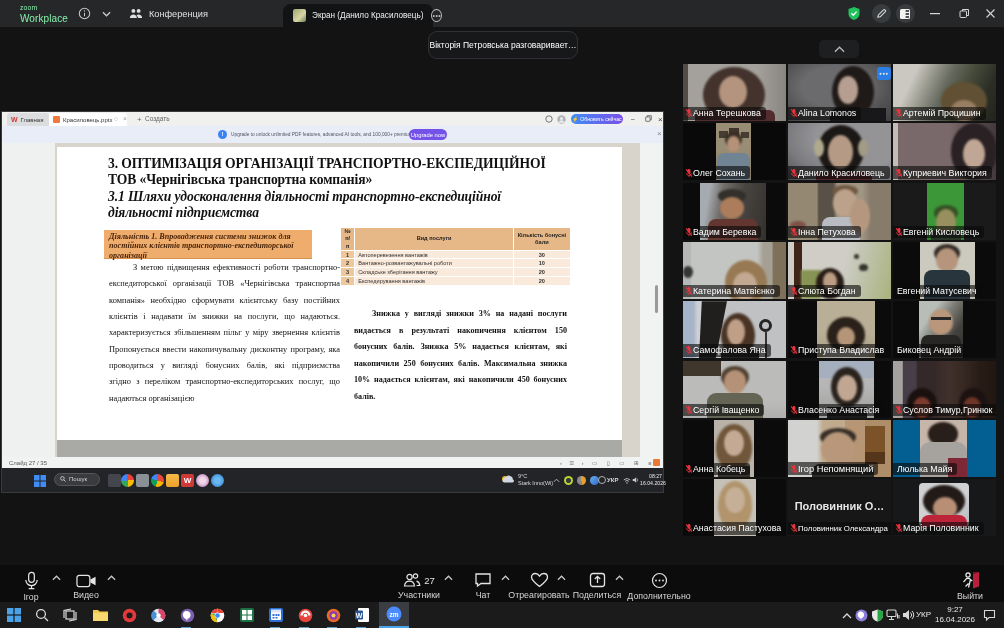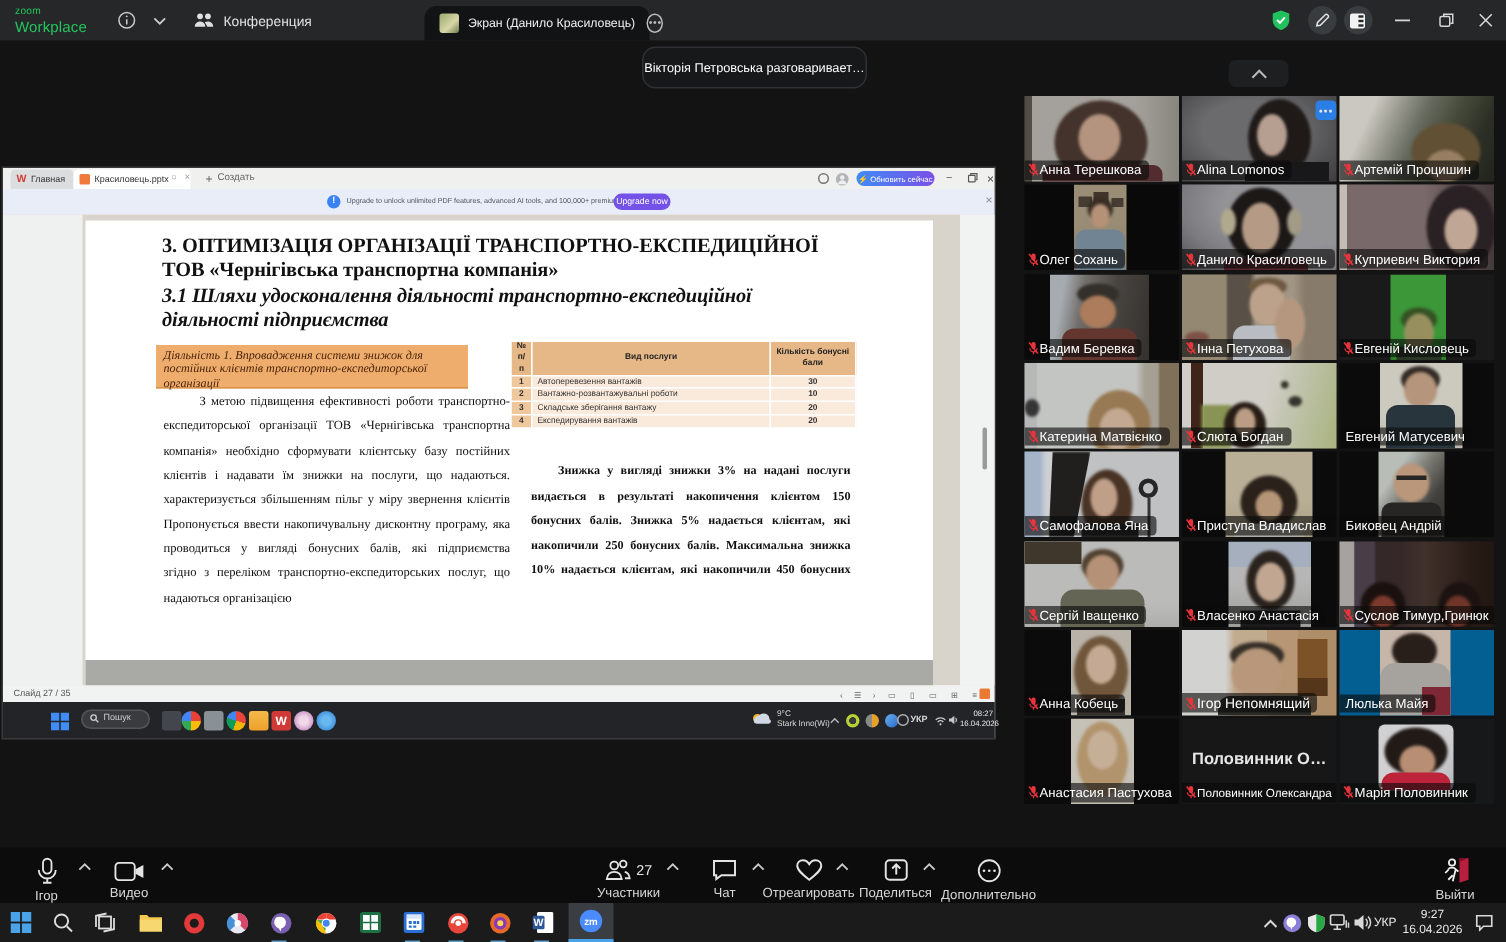--- a/index.html
+++ b/index.html
@@ -1,20 +1,20 @@
 <!DOCTYPE html>
 <html><head>
 <meta charset="utf-8">
 <style>
 *{margin:0;padding:0;box-sizing:border-box}
 html,body{width:1004px;height:628px;overflow:hidden;background:#000;font-family:"Liberation Sans",sans-serif}
 #app{position:absolute;inset:0;background:#131313}
 
 #tbar{position:absolute;left:0;top:0;width:1004px;height:27px;background:#262729;color:#e8e8e8}
-#logo{position:absolute;left:10px;top:5px;line-height:1;color:#22c55e}
+#logo{position:absolute;left:20px;top:5px;line-height:1;color:#86efac}
 #logo .z{font-size:6.8px;letter-spacing:.2px}
 #logo .w{font-size:10px;margin-top:2px;letter-spacing:.1px}
 .tico{position:absolute;top:0;height:27px;display:flex;align-items:center;justify-content:center;color:#c9c9c9}
 #conf{position:absolute;left:129px;top:0;height:27px;display:flex;align-items:center;gap:6px;font-size:9.2px;color:#e0e0e0}
 #atab{position:absolute;left:283px;top:4px;width:150px;height:23px;background:#121314;border-radius:8px 8px 0 0;display:flex;align-items:center;font-size:8.2px;color:#f0f0f0;white-space:nowrap}
 #atab .thumb{flex:none;width:13px;height:13px;border-radius:2px;margin:0 6px 0 10px;background:linear-gradient(135deg,#9aa86a,#d8d6a8 60%,#6a7a4a)}
 #atab .dots{margin-left:8px;width:13px;height:13px;border:1px solid #bbb;border-radius:50%;display:flex;align-items:center;justify-content:center;color:#bbb;font-size:7px;letter-spacing:.5px;line-height:0}
 
 #toast{position:absolute;left:428px;top:31px;width:150px;height:28px;background:#17181a;border:1px solid #303134;border-radius:9px;color:#fff;font-size:8.5px;display:flex;align-items:center;justify-content:center;white-space:nowrap}
 #collapse{position:absolute;left:819px;top:40px;width:40px;height:18px;background:#1e1f21;border-radius:5px;display:flex;align-items:center;justify-content:center}
@@ -173,21 +173,21 @@
       <span style="position:absolute;left:407px;top:3px;width:38px;height:11px;border-radius:5.5px;background:#7452e8;color:#fff;font-size:5.8px;display:flex;align-items:center;justify-content:center">Upgrade now</span>
       <span style="position:absolute;left:655px;top:3px;color:#888;font-size:8px">×</span>
     </div>
     <div id="canvas"></div>
     <div id="lpanel"></div>
     <div id="rpanel">
         <span style="position:absolute;left:15px;top:142px;width:3px;height:28px;background:#9a9a9a;border-radius:2px"></span>
       </div>
     <div id="page">
       <div class="doc" style="left:51px;top:9px;width:500px;font-weight:700;font-size:13.6px;line-height:16.3px;white-space:nowrap;letter-spacing:-.1px">3. ОПТИМІЗАЦІЯ ОРГАНІЗАЦІЇ ТРАНСПОРТНО-ЕКСПЕДИЦІЙНОЇ<br>ТОВ «Чернігівська транспортна компанія»<br><i>3.1 Шляхи удосконалення діяльності транспортно-експедиційної</i><br><i>діяльності підприємства</i></div>
-      <div class="doc" style="left:47px;top:83px;width:208px;height:29px;background:#efad6d;border-bottom:1px solid #d8944c;padding:1.5px 5px;font-style:italic;font-weight:400;font-size:8.1px;line-height:9.7px;color:#4a2408">Діяльність 1. Впровадження системи знижок для постійних клієнтів  транспортно-експедиторської організації</div>
+      <div class="doc" style="left:47px;top:83px;width:208px;height:29px;background:#efad6d;border-bottom:1px solid #d8944c;padding:1.5px 5px;font-style:italic;font-weight:700;font-size:8.1px;line-height:9.7px;color:#4a2408">Діяльність 1. Впровадження системи знижок для постійних клієнтів  транспортно-експедиторської організації</div>
       <table id="dtable">
         <tbody>
             <tr class="th">
               <td style="width:14px">№ п/п</td>
               <td style="width:155px">Вид послуги</td>
               <td style="width:56px">Кількість бонусні бали</td>
             </tr>
         <tr>
               <td>1</td>
               <td>Автоперевезення вантажів</td>
@@ -220,20 +220,21 @@
         <div class="jl">проводиться у вигляді бонусних балів, які підприємства</div>
         <div class="jl">згідно з переліком транспортно-експедиторських послуг, що</div>
         <div>надаються організацією</div>
       </div>
       <div class="doc" style="left:297px;top:159px;width:213px;font-size:8.1px;font-weight:700;line-height:16.5px">
         <div class="jl" style="text-indent:18px">Знижка у вигляді знижки 3% на надані послуги</div>
         <div class="jl">видається в результаті  накопичення клієнтом 150</div>
         <div class="jl">бонусних балів. Знижка 5% надається клієнтам, які</div>
         <div class="jl">накопичили 250 бонусних балів. Максимальна знижка</div>
         <div class="jl">10% надається клієнтам, які накопичили 450 бонусних</div>
+        <div>балів.</div>
       </div>
       <div style="position:absolute;left:0px;top:293px;width:565px;height:17px;background:#a9a9a5"></div>
     </div>
     <div id="statusbar">
       <span style="position:absolute;left:7px;top:2.5px">Слайд 27 / 35</span>
       <span style="position:absolute;left:558px;top:2.5px;color:#666;letter-spacing:3px;font-size:5.5px">‹ ☰ ›</span>
       <span style="position:absolute;left:590px;top:2.5px;color:#666;letter-spacing:4px;font-size:5.5px">▭ ▯ ▭ ⊞ ≡</span>
       <span style="position:absolute;left:651px;top:2px;width:7px;height:7px;background:#ea7a33;border-radius:1px"></span>
     </div>
     <div id="ptaskbar">

